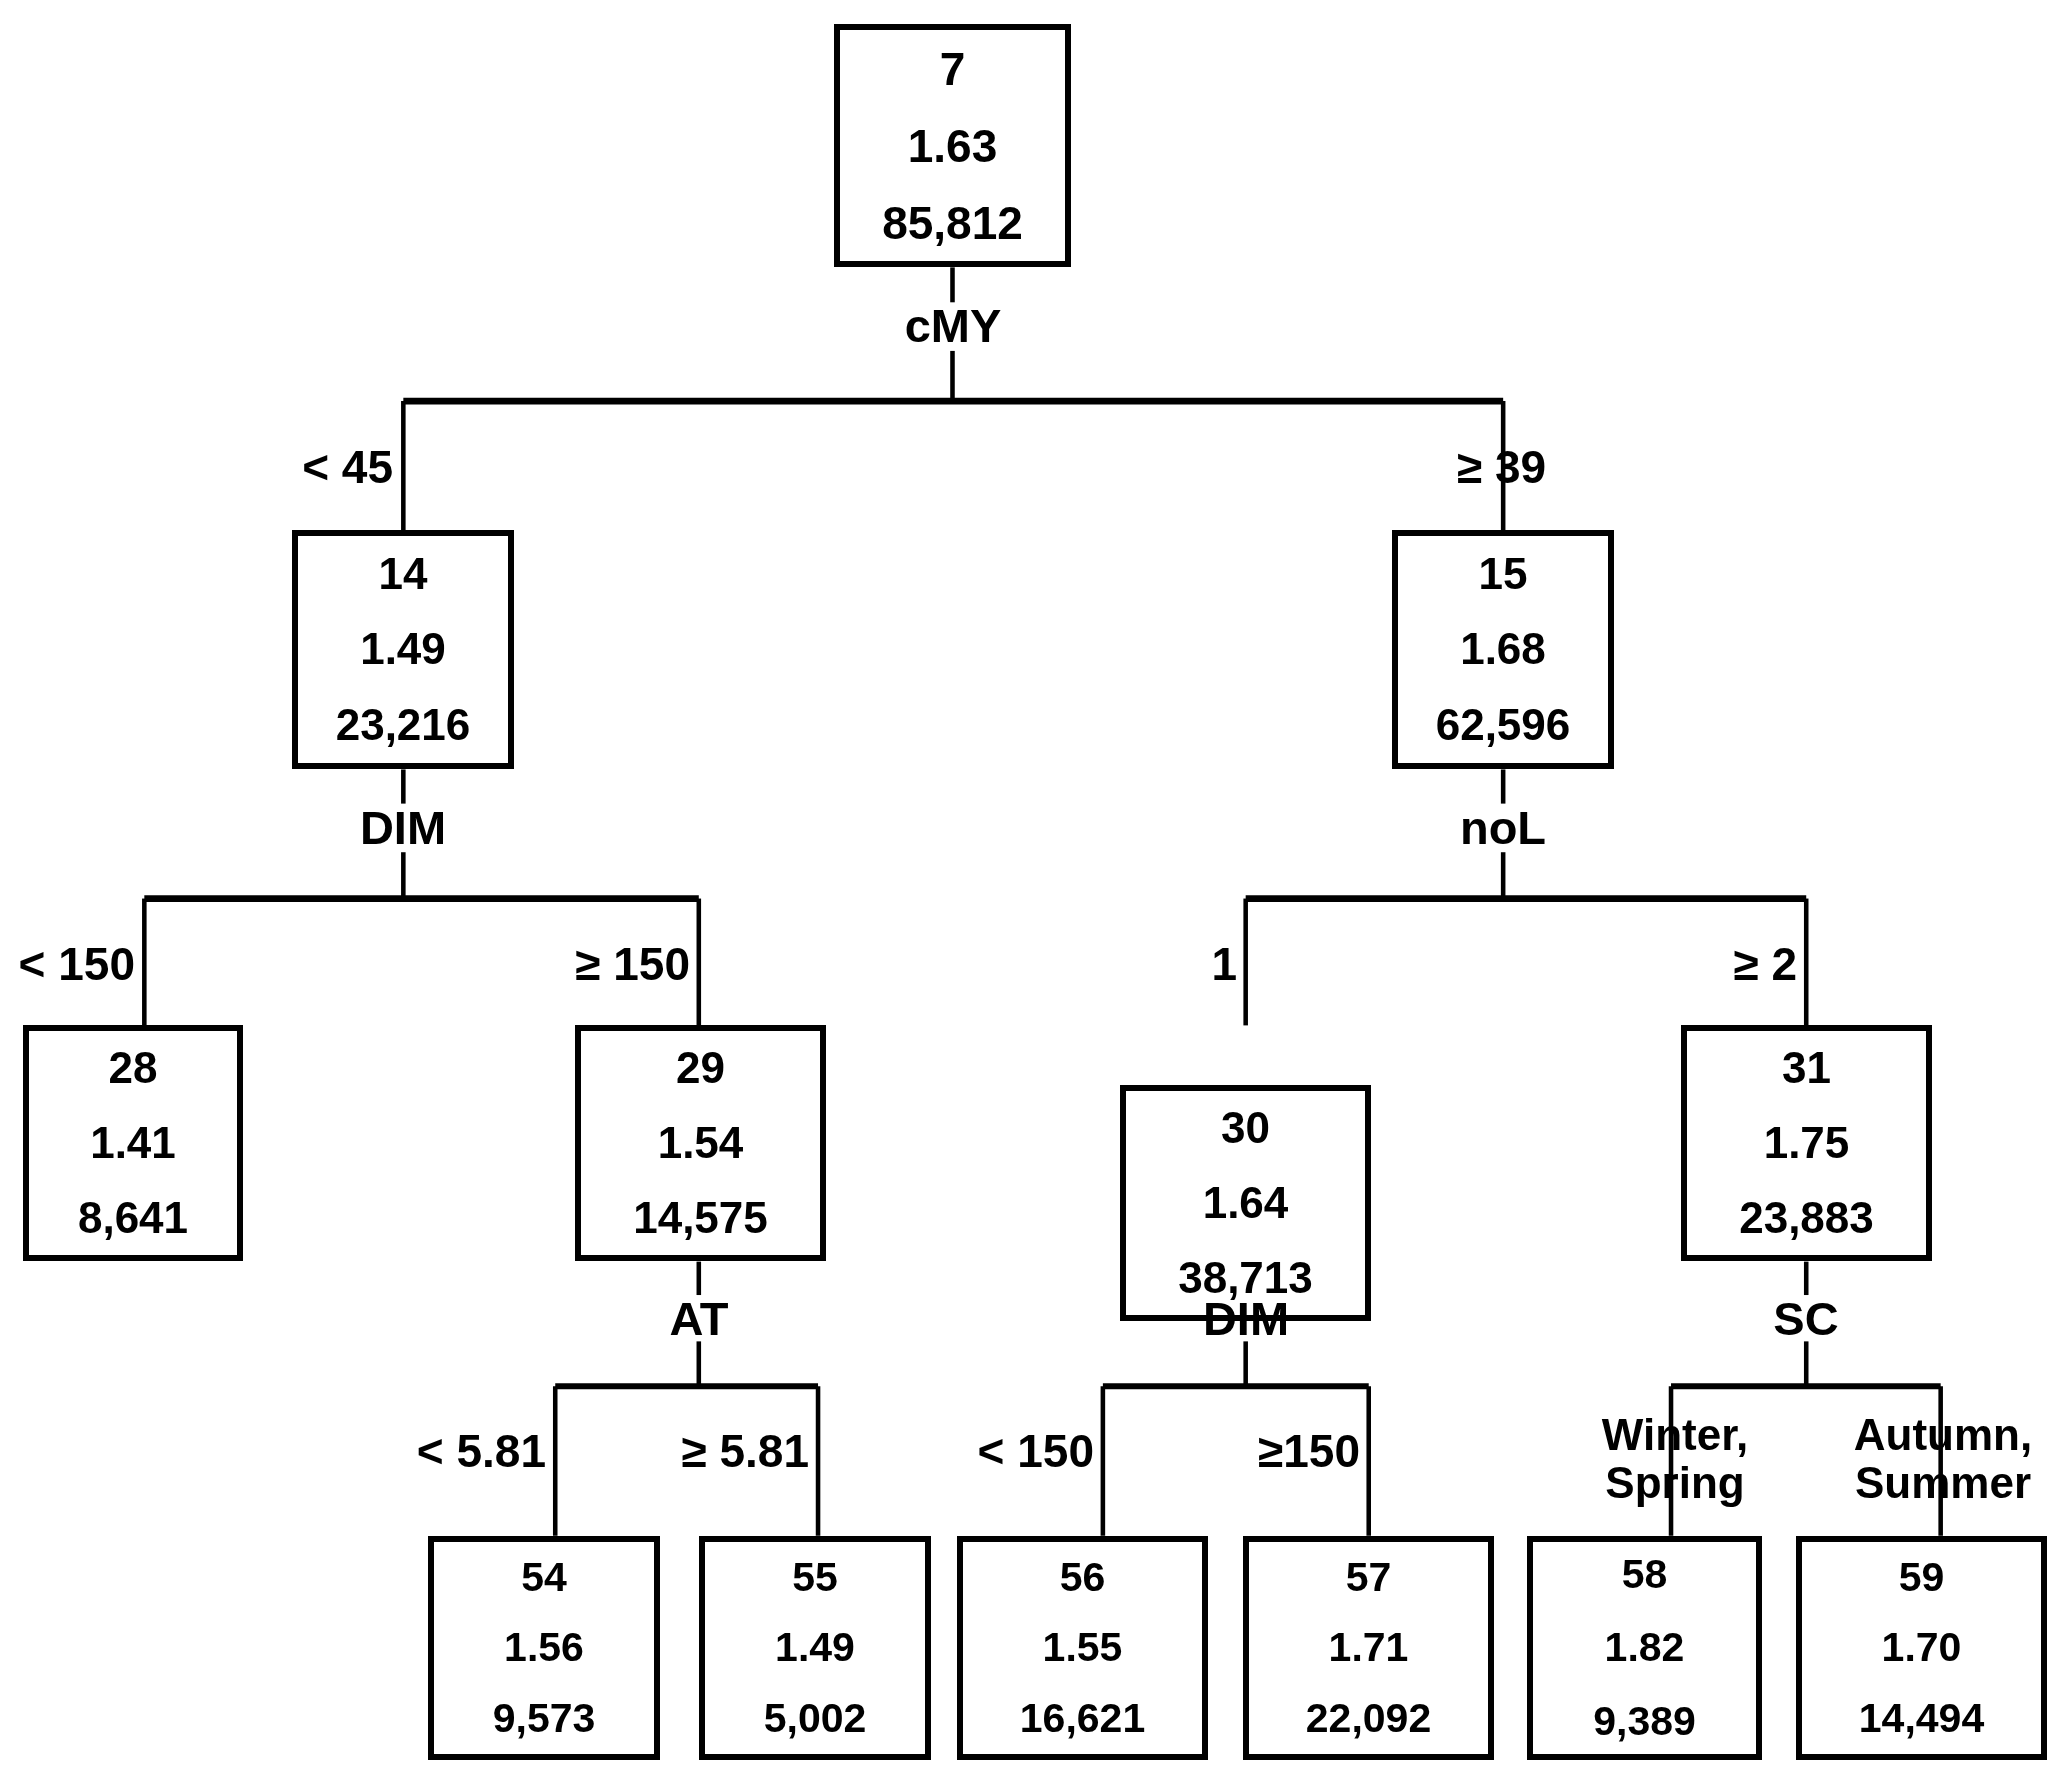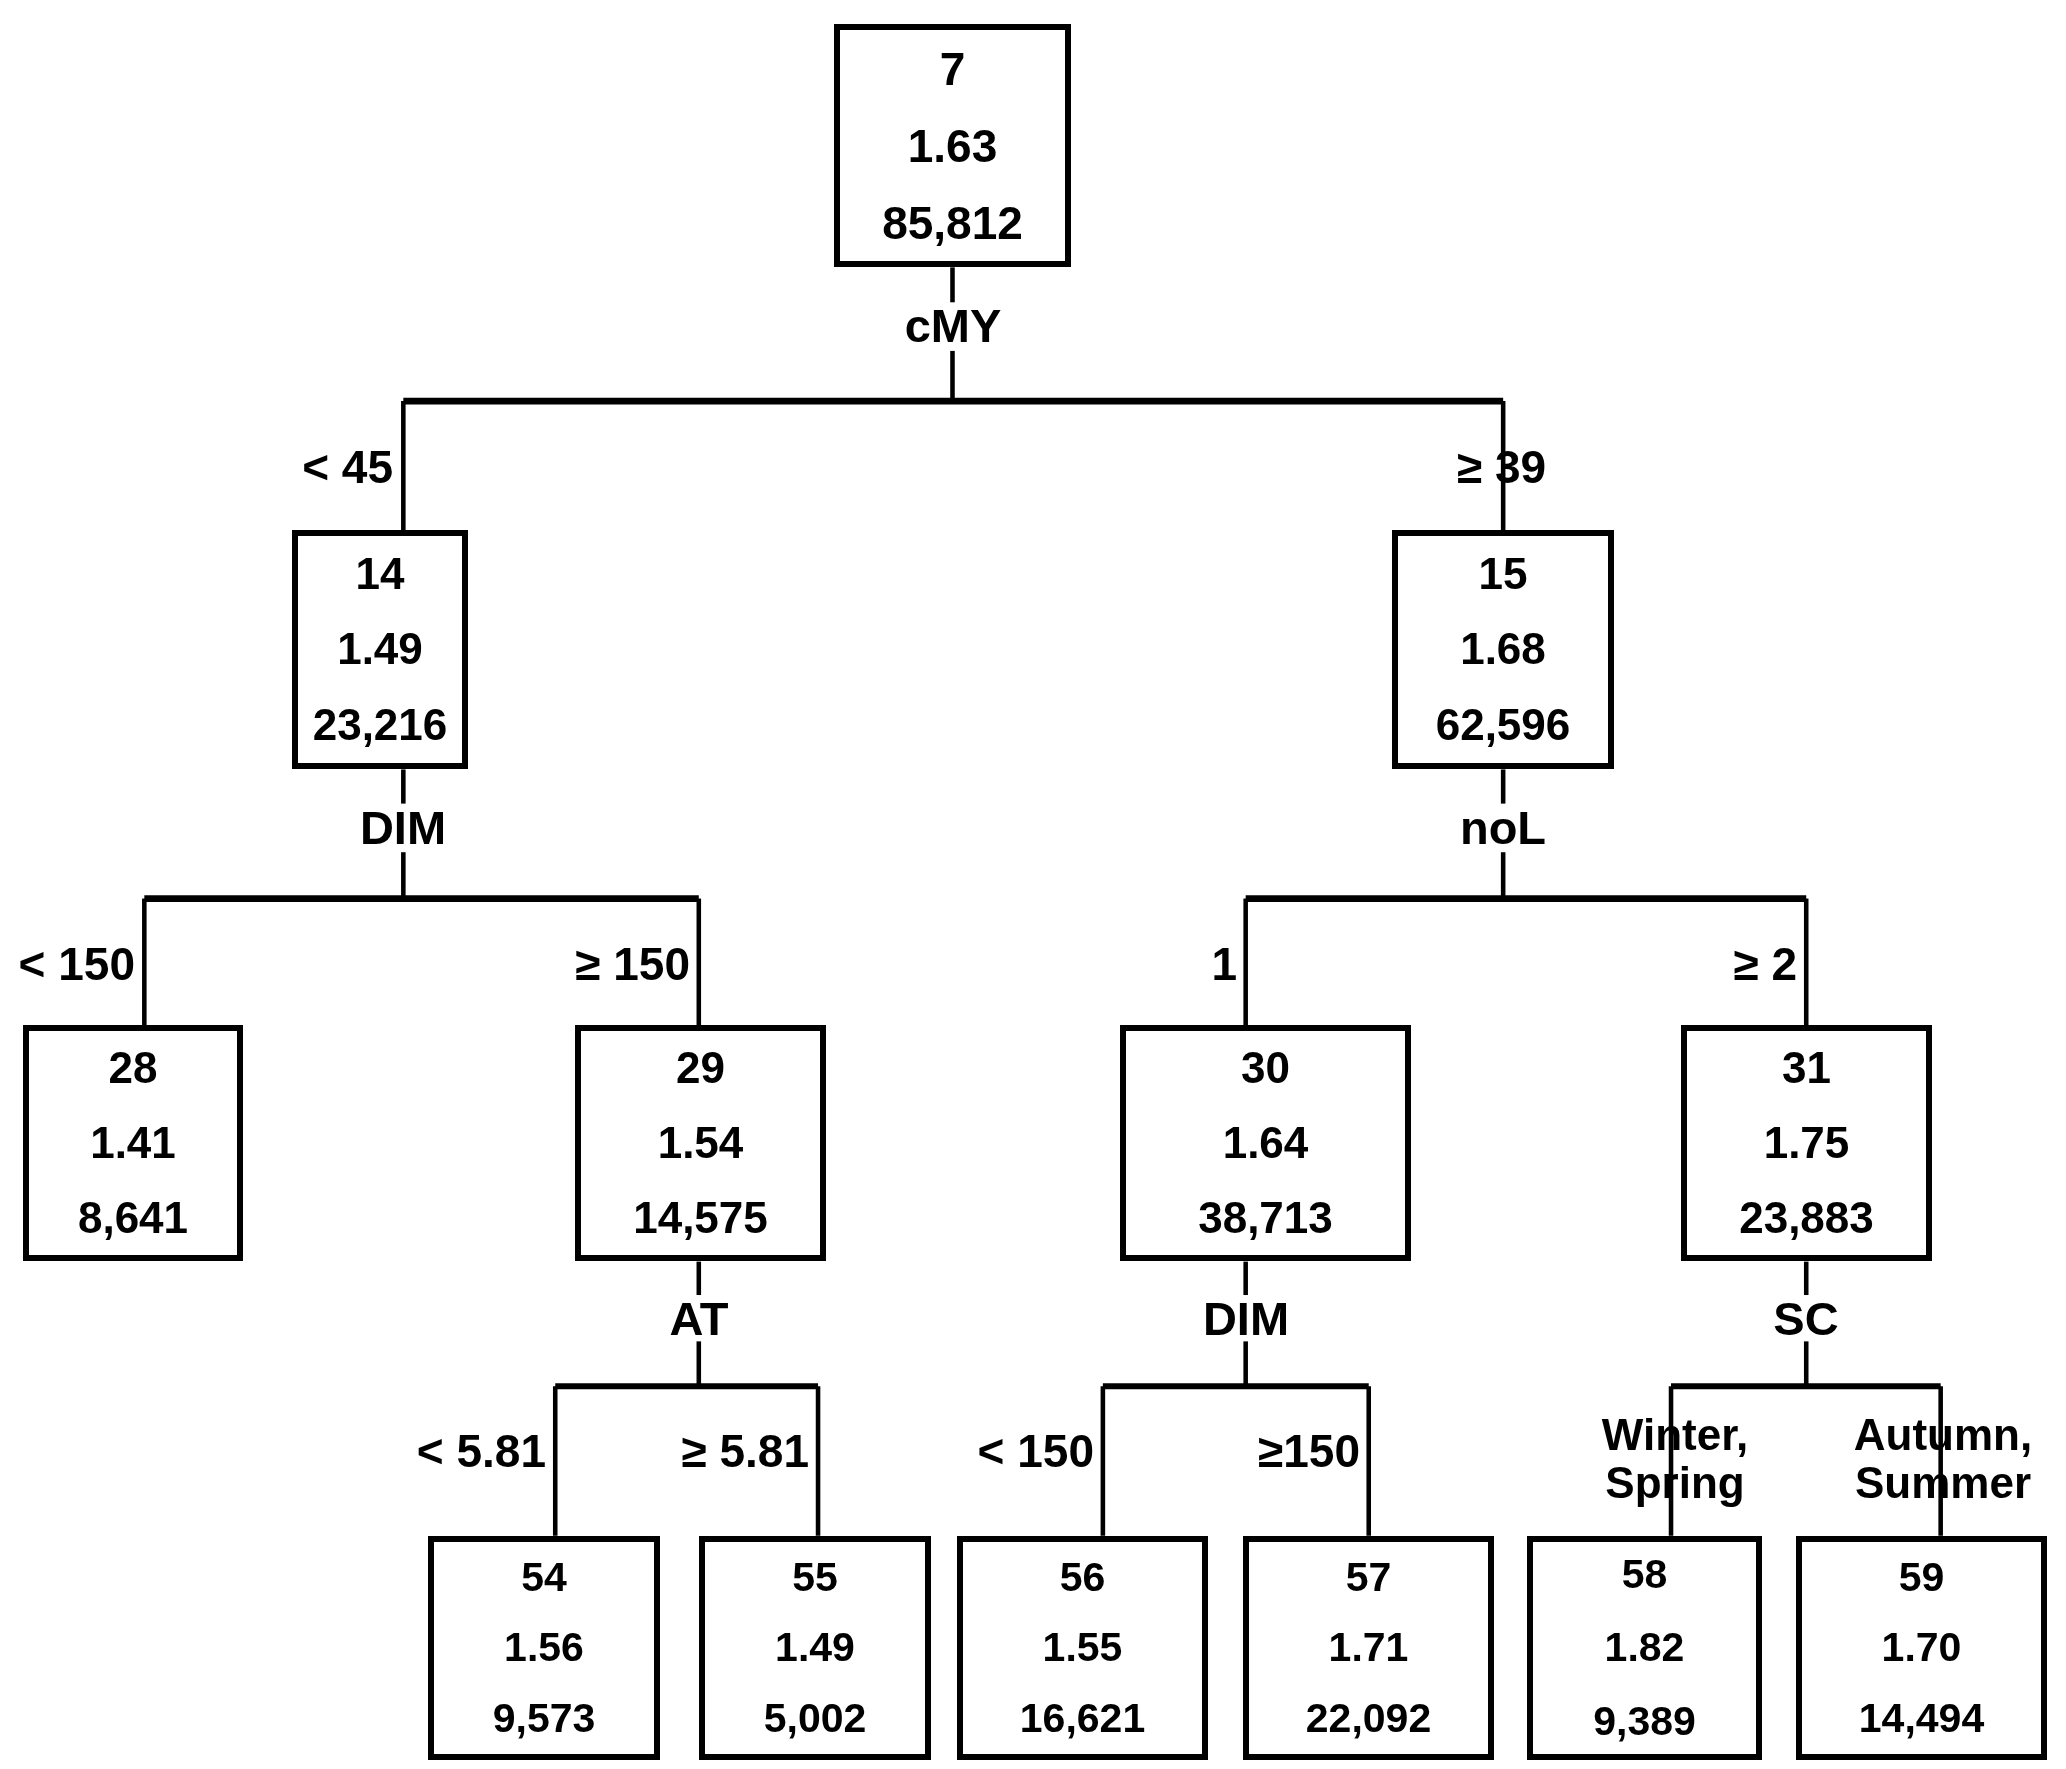--- a/index.html
+++ b/index.html
@@ -123,21 +123,21 @@
     <div class="ln">7</div>
     <div class="ln">1.63</div>
     <div class="ln">85,812</div>
   </div>
 
   <div class="splitlabel anchor-c" style="left:953px; top:302px;">cMY</div>
 
   <div class="branchlabel anchor-r" style="left:393px; top:443px;">&lt; 45</div>
   <div class="branchlabel anchor-l" style="left:1457px; top:443px;">≥ 39</div>
 
-  <div class="node mid" style="left:292px; top:530px; width:176px; height:239px;">
+  <div class="node mid" style="left:292px; top:530px; width:222px; height:239px;">
     <div class="ln">14</div>
     <div class="ln">1.49</div>
     <div class="ln">23,216</div>
   </div>
 
   <div class="node mid" style="left:1392px; top:530px; width:222px; height:239px;">
     <div class="ln">15</div>
     <div class="ln">1.68</div>
     <div class="ln">62,596</div>
   </div>
@@ -156,21 +156,21 @@
     <div class="ln">1.41</div>
     <div class="ln">8,641</div>
   </div>
 
   <div class="node mid" style="left:575px; top:1025px; width:251px; height:236px;">
     <div class="ln">29</div>
     <div class="ln">1.54</div>
     <div class="ln">14,575</div>
   </div>
 
-  <div class="node mid" style="left:1120px; top:1025px; width:291px; height:236px;">
+  <div class="node mid" style="left:1120px; top:1085px; width:251px; height:236px;">
     <div class="ln">30</div>
     <div class="ln">1.64</div>
     <div class="ln">38,713</div>
   </div>
 
   <div class="node mid" style="left:1681px; top:1025px; width:251px; height:236px;">
     <div class="ln">31</div>
     <div class="ln">1.75</div>
     <div class="ln">23,883</div>
   </div>

